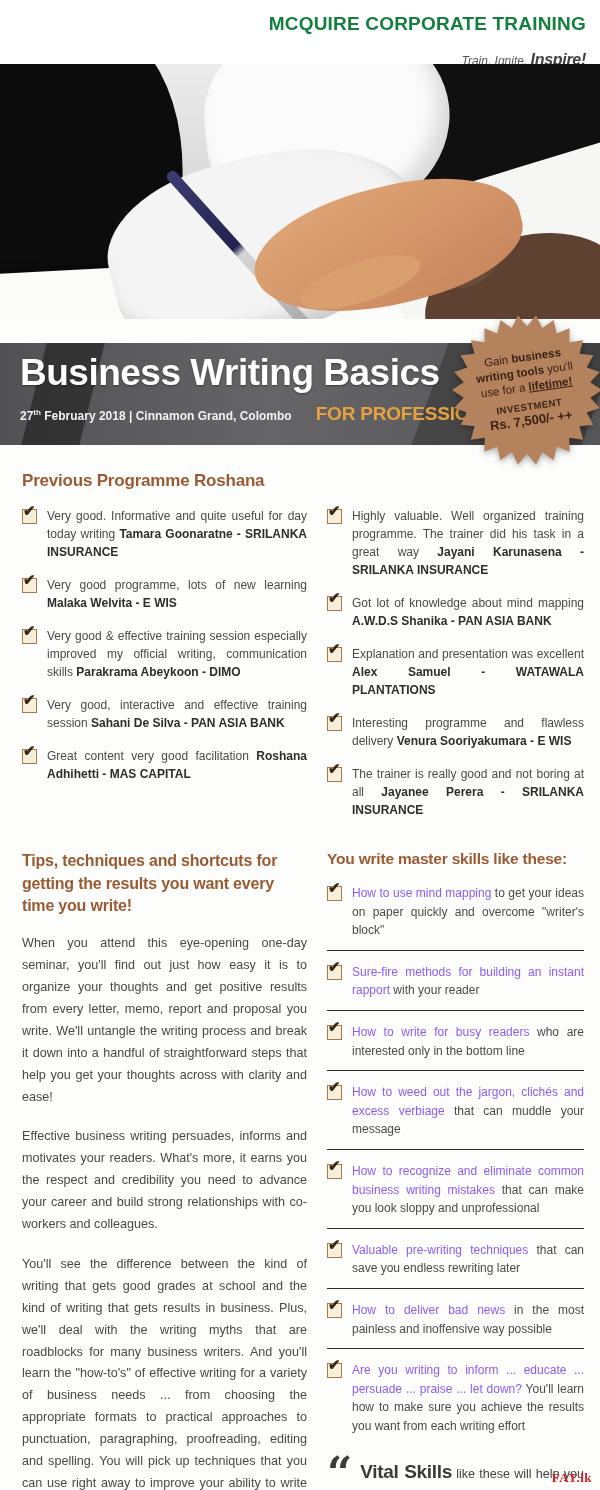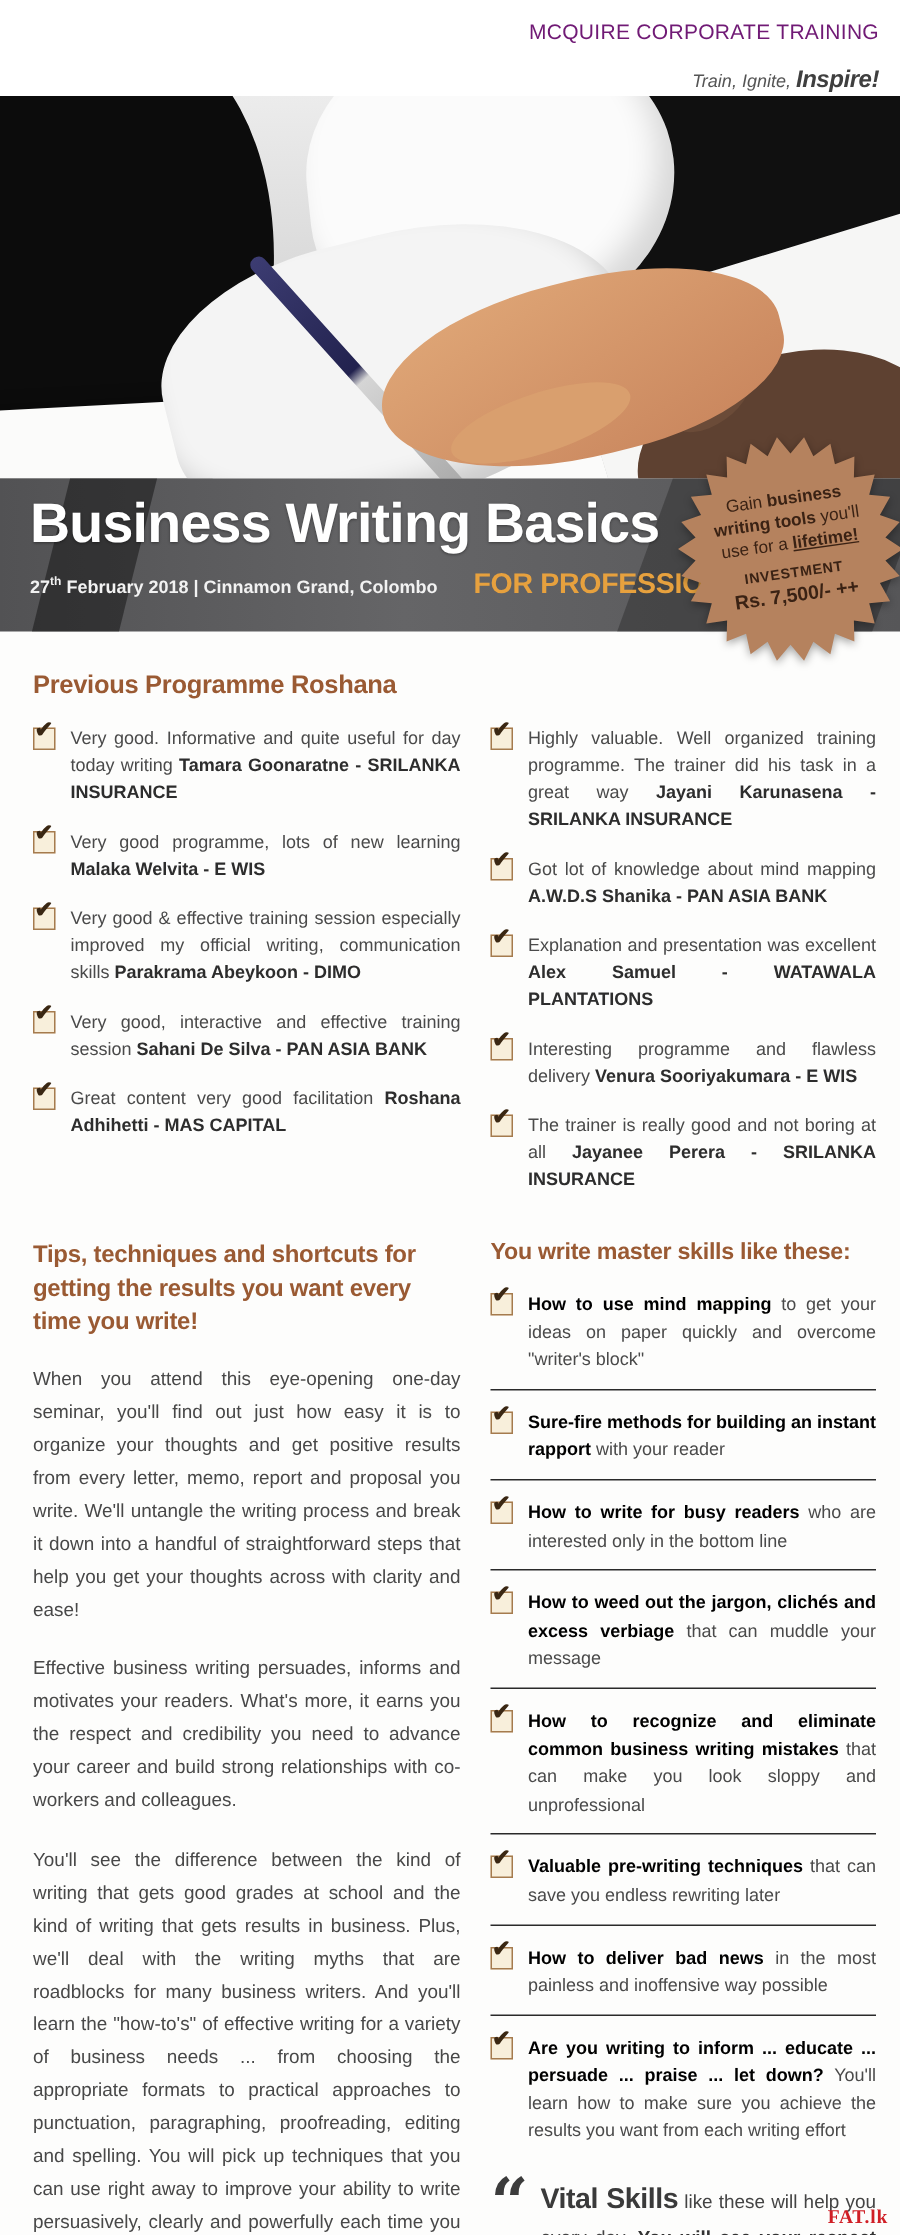--- a/index.html
+++ b/index.html
@@ -3,39 +3,39 @@
 <meta charset="utf-8">
 <style>
   html,body{margin:0;padding:0;}
   body{
     width:600px;height:1490px;position:relative;overflow:hidden;
     background:#fdfdfc;color:#474747;
     font-family:"Liberation Sans", sans-serif;
   }
   
   .hdr{height:64px;background:#ffffff;text-align:right;padding:13px 14px 0 0;box-sizing:border-box;}
-  .hdr-brand{font-size:14px;font-weight:400;color:#701a75;letter-spacing:.2px;}
+  .hdr-brand{font-size:19px;font-weight:700;color:#15803d;letter-spacing:.2px;}
   .hdr-tag{font-size:12px;font-style:italic;color:#555;margin-top:16px;}
   .hdr-tag .big{font-size:16px;font-weight:bold;letter-spacing:-.3px;color:#3f3f3f;}
   
   .photo{position:relative;height:255px;background:linear-gradient(180deg,#ececec,#d2d2d2 65%,#c2c2c2);overflow:hidden;}
   .photo div{position:absolute;}
   .ph-jacket-left{left:-70px;top:-50px;width:250px;height:380px;background:#0c0c0c;border-radius:35% 65% 55% 45%;transform:rotate(16deg);}
   .ph-arm-right{right:-60px;top:-70px;width:290px;height:215px;background:#101010;border-radius:40% 60% 65% 35%;transform:rotate(-14deg);}
   .ph-shirt{left:205px;top:-45px;width:245px;height:205px;background:#fbfbfb;border-radius:48% 52% 55% 45%;transform:rotate(-6deg);box-shadow:inset -10px -12px 20px rgba(0,0,0,.14);}
   .ph-paper{left:-30px;top:193px;width:700px;height:160px;background:#fbfbfa;transform:rotate(-3deg);box-shadow:0 -4px 10px rgba(0,0,0,.18);}
   .ph-notebook{right:-40px;top:108px;width:255px;height:122px;background:#f6f6f5;transform:rotate(-17deg);border-radius:6px;box-shadow:0 3px 0 #dddddd,0 6px 0 #e7e7e7,0 9px 0 #d9d9d9;}
   .ph-hand-dark{right:-30px;top:172px;width:205px;height:135px;background:#5e4131;border-radius:45% 55% 50% 50%;transform:rotate(-18deg);}
   .ph-thumb-dark{right:96px;top:183px;width:62px;height:36px;background:#6b4b38;border-radius:50%;transform:rotate(-35deg);}
   .ph-cuff{left:108px;top:92px;width:315px;height:178px;background:#f4f4f4;border-radius:46% 54% 58% 42%;transform:rotate(-14deg);box-shadow:inset -8px -14px 18px rgba(0,0,0,.16);}
   .ph-pen{left:243px;top:78px;width:11px;height:238px;transform:rotate(-42deg);background:linear-gradient(180deg,#3c3c72 0%,#22224e 42%,#d5d5d5 46%,#ababab 85%,#8b8b8b 100%);border-radius:5px;}
   .ph-hand{left:252px;top:123px;width:272px;height:118px;background:linear-gradient(160deg,#e0a878,#c8845c);border-radius:50% 50% 45% 55%;transform:rotate(-14deg);}
   .ph-finger{left:298px;top:198px;width:125px;height:40px;background:#d99f6e;border-radius:50%;transform:rotate(-18deg);}
   
-  .banner{position:relative;height:102px;background:linear-gradient(90deg,#525254,#656567 45%,#565658);}
+  .banner{position:relative;height:102px;background:linear-gradient(90deg,#525254,#656567 45%,#565658);margin-top:24px;}
   .bn-streak1{position:absolute;left:34px;top:0;width:58px;height:102px;background:rgba(15,15,15,.5);transform:skewX(-14deg);}
   .bn-streak2{position:absolute;left:430px;top:0;width:170px;height:102px;background:rgba(25,25,25,.35);transform:skewX(-20deg);}
   .bn-inner{position:relative;z-index:2;padding:10px 0 0 20px;max-width:450px;}
   .bn-title{font-size:37px;font-weight:800;color:#ffffff;letter-spacing:-.5px;line-height:1.1;text-shadow:0 1px 2px rgba(0,0,0,.4);}
   .bn-row{display:flex;align-items:baseline;gap:24px;margin-top:9px;}
   .bn-date{font-size:12px;font-weight:bold;color:#f2f2f2;white-space:nowrap;}
   .bn-date sup{font-size:8px;}
   .bn-aud{font-size:19px;font-weight:800;color:#e7a13e;letter-spacing:-.2px;white-space:nowrap;}
   
   .badge{position:absolute;left:452px;top:-28px;width:150px;height:150px;z-index:5;}
@@ -63,21 +63,21 @@
   .check .glyph{position:absolute;left:0;top:-7px;font-size:15px;line-height:1;color:#3a2713;font-weight:bold;}
   
   .sec2{margin-top:16px;}
   .h2{font-size:16px;line-height:1.42;margin:0 0 15px 0;}
   .tips p{font-size:12.6px;line-height:1.74;text-align:justify;color:#484848;margin:0 0 18px 0;}
   
   .h3{font-size:15.5px;margin:0 0 16px 0;}
   .s-item{display:flex;gap:10px;padding-bottom:10px;margin-bottom:12px;border-bottom:1.4px solid #2a2a2a;}
   .s-item:last-child{border-bottom:none;padding-bottom:0;}
   .s-text{flex:1;font-size:12px;line-height:1.55;text-align:justify;color:#4a4a4a;}
-  .s-text b{color:#000000;font-weight:700;}
+  .s-text b{color:#8b5cf6;font-weight:400;}
   
   .quote{margin-top:22px;display:flex;gap:8px;}
   .q-mark{font-family:"DejaVu Serif", serif;font-size:44px;font-weight:bold;color:#3c3c3c;line-height:.75;flex:0 0 auto;}
   .q-body{font-size:12.6px;line-height:1.6;text-align:justify;color:#444;}
   .q-lead{font-size:19px;font-weight:800;color:#3a3a3a;letter-spacing:-.3px;}
   .q-bold{font-weight:800;color:#333;}
   
   .watermark{position:absolute;right:8px;bottom:4px;font-family:"Liberation Serif", serif;font-weight:bold;font-size:13px;color:#d01f26;letter-spacing:.5px;}
 </style>
 </head>

